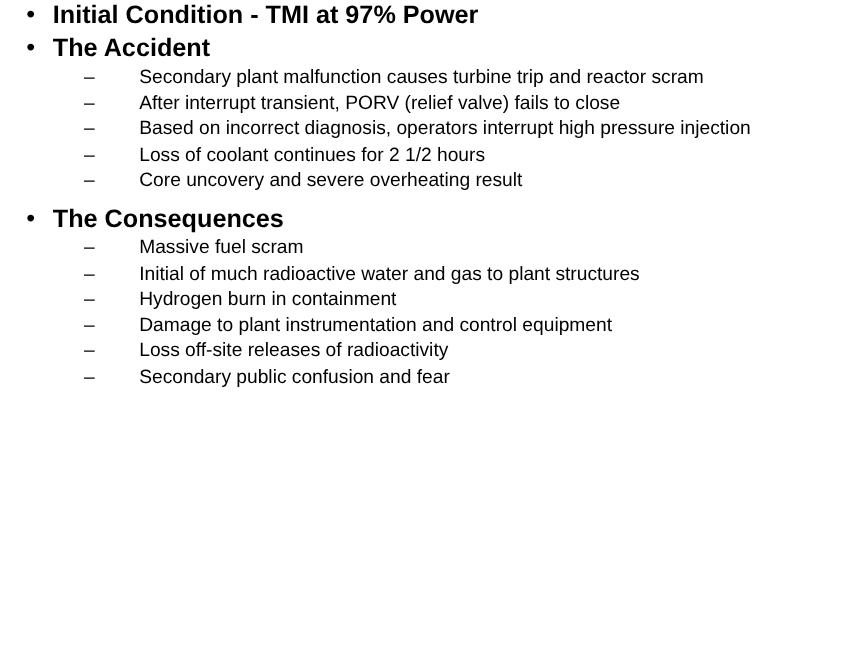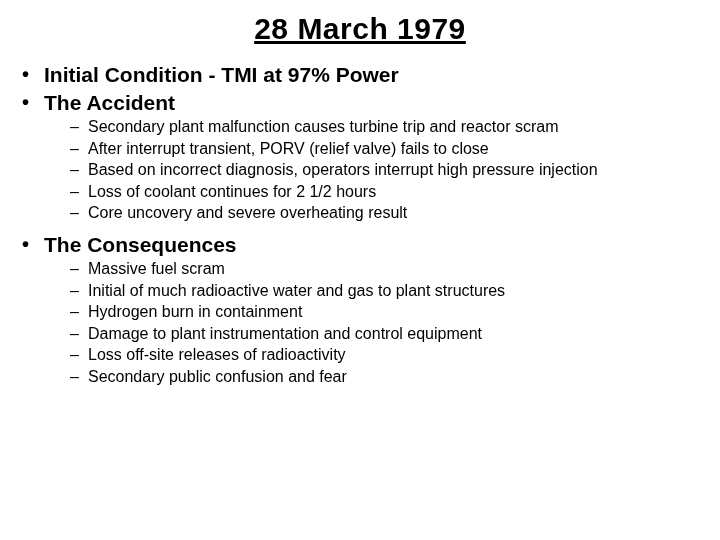--- a/index.html
+++ b/index.html
@@ -65,29 +65,29 @@
     margin-left: 48px;
     margin-bottom: 1px;
   }
   .lvl2 .bullet {
     width: 18px;
     flex: 0 0 18px;
     text-align: left;
   }
   .lvl2 .text {
     flex: 1 1 auto;
+    margin-left: 28px;
   }
   .gap-small { height: 4px; }
 </style>
 </head>
 <body>
 
 <div class="slide">
 
-  <div class="slide-title">28 March 1979</div>
 
   <div class="body-content">
 
     <div class="lvl1">
       <span class="bullet">•</span>
       <span class="text"><span>Initial Condition</span><span class="normal"> - TMI at 97% Power</span></span>
     </div>
 
     <div class="lvl1">
       <span class="bullet">•</span>

